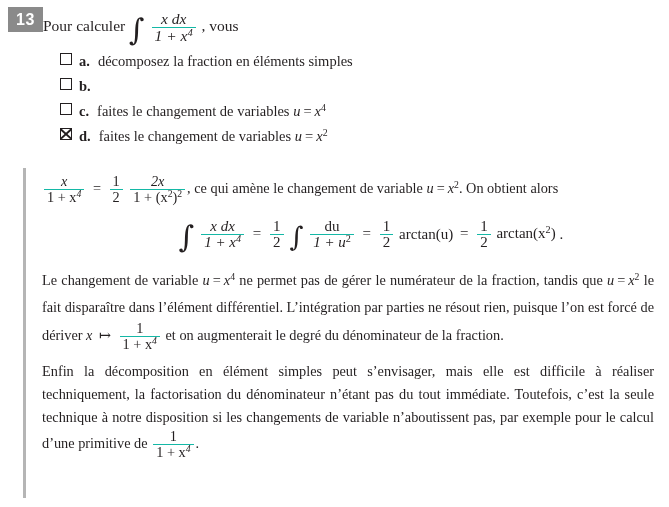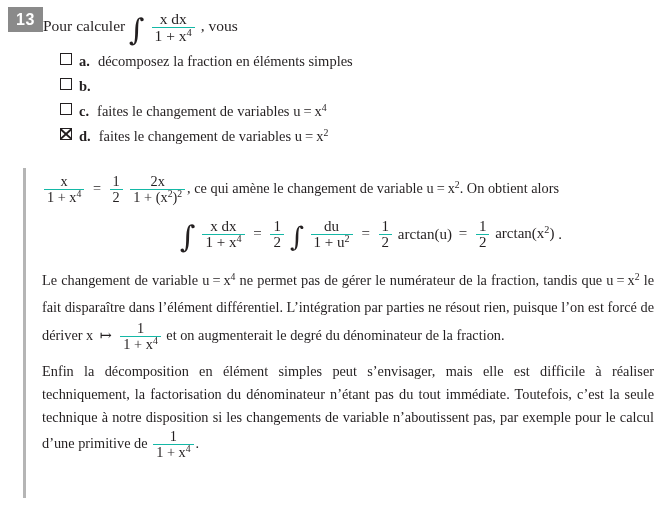--- a/index.html
+++ b/index.html
@@ -17,21 +17,21 @@
   .qhead{position:absolute;left:8px;top:7px;display:flex;align-items:flex-start;}
   .badge{
     width:35px;height:25px;border-radius:0;background:#8a8a8a;
     color:#ffffff;font-family:"Liberation Sans","DejaVu Sans",sans-serif;
     font-weight:bold;font-size:16px;line-height:25px;text-align:center;
     letter-spacing:.5px;
   }
   .qtext{font-size:15.5px;line-height:1;padding-top:4px;white-space:nowrap;}
 
   
-  .mi{}
+  .mi{font-style:italic;}
   .frac{display:inline-flex;flex-direction:column;align-items:center;
         vertical-align:middle;line-height:1.04;margin:0 2px;}
   .frac .num{padding:0 3px;}
   .frac .den{padding:0 3px;border-top:1px solid #14b8a6;}
   .intg{font-size:30px;line-height:.62;vertical-align:-9px;
         font-family:"DejaVu Serif",serif;margin-right:1px;}
   .intg.small{font-size:27px;vertical-align:-8px;}
   sup{font-size:.68em;vertical-align:.52em;line-height:0;}
   .op{margin:0 3px;}
 

